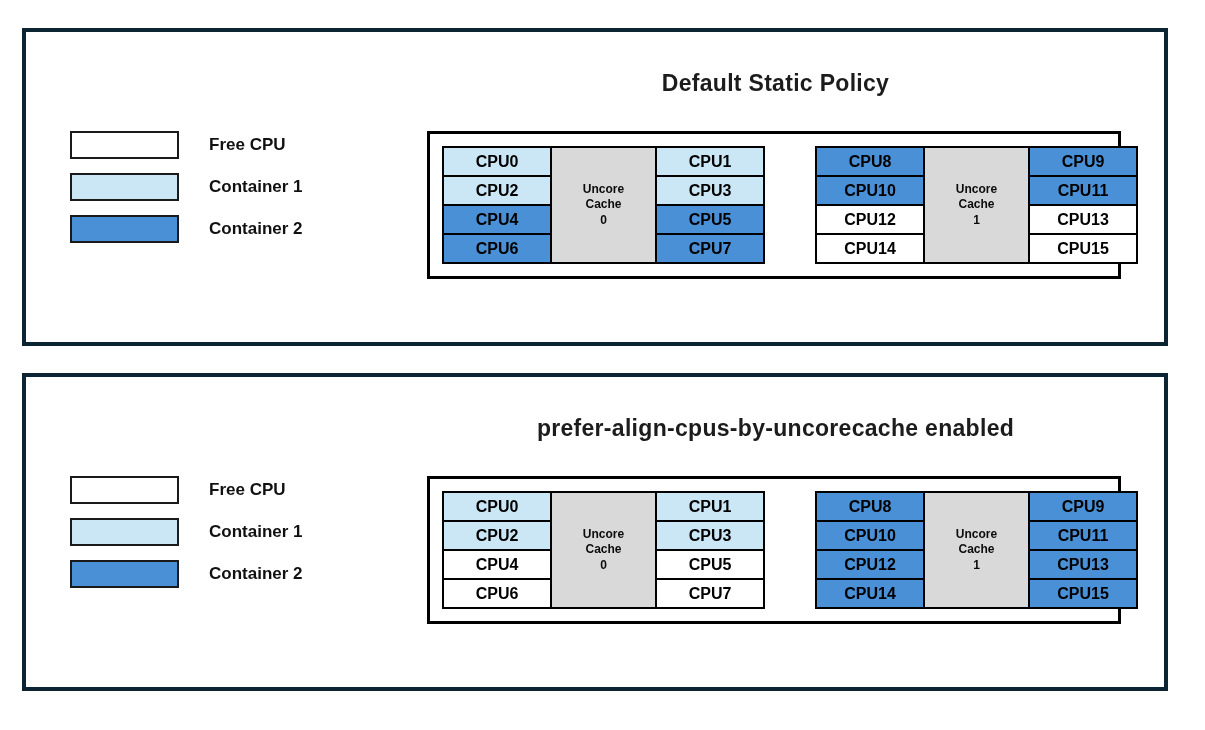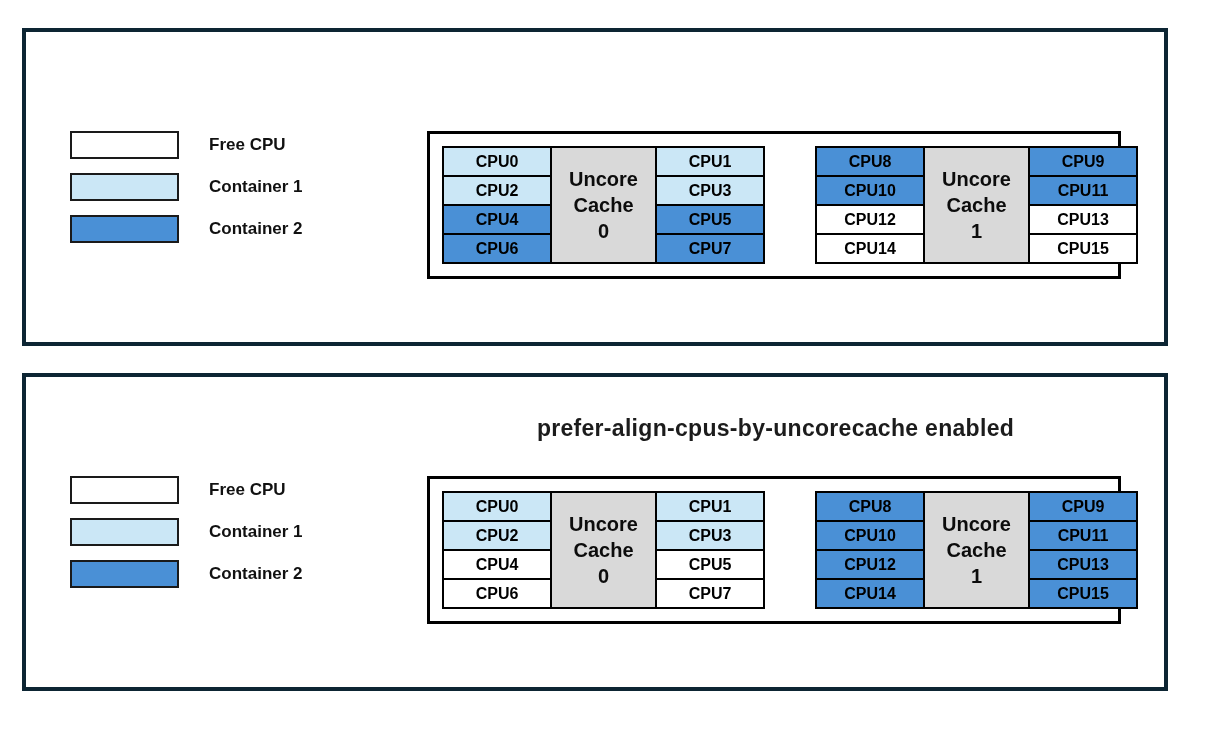--- a/index.html
+++ b/index.html
@@ -93,32 +93,33 @@
     width: 107px;
     margin-left: -2px;
     margin-right: -2px;
     border: 2px solid #000;
     background: var(--c-cache);
     display: flex;
     flex-direction: column;
     align-items: center;
     justify-content: center;
     font-weight: bold;
-    font-size: 20px;
+    font-size: 12px;
     line-height: 1.3;
     color: #0c0c0c;
     text-align: center;
   }
 </style>
 </head>
 <body>
 
 <div class="page">
 
   <section class="panel" id="panel-0">
+    <h2 class="panel-title">Default Static Policy</h2>
     <div class="legend">
         <div class="legend-item">
           <span class="legend-swatch" style="background: rgb(255, 255, 255);"></span>
           <span class="legend-label">Free CPU</span>
         </div>
         <div class="legend-item">
           <span class="legend-swatch" style="background: rgb(203, 231, 246);"></span>
           <span class="legend-label">Container 1</span>
         </div>
         <div class="legend-item">

